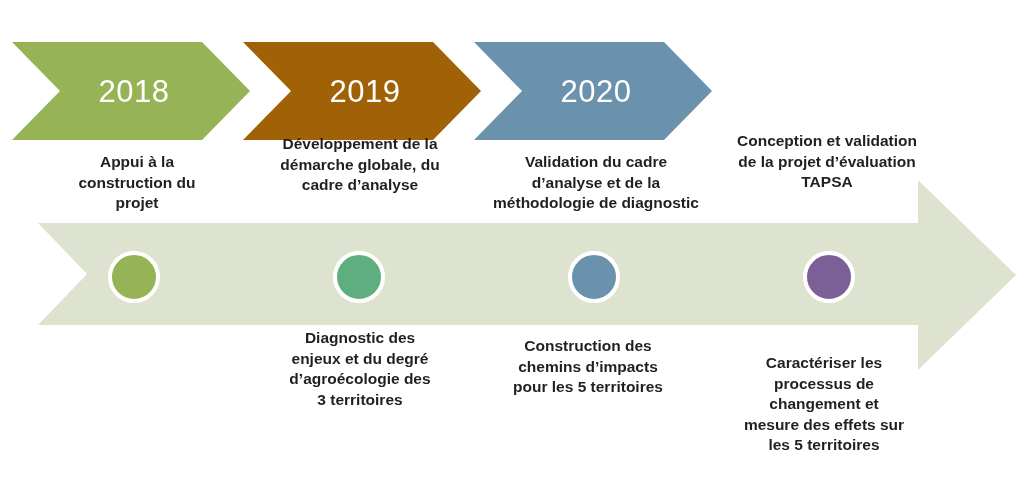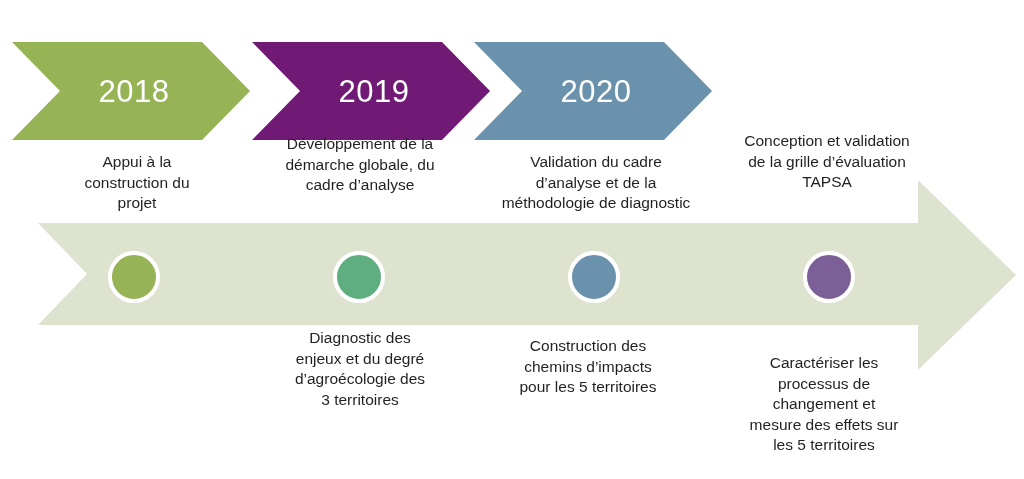--- a/index.html
+++ b/index.html
@@ -69,54 +69,54 @@
     top: 251px;
   }
 
   
   .caption {
     position: absolute;
     text-align: center;
     color: #231f20;
     font-size: 15.5px;
     line-height: 1.33;
-    font-weight: 400;
+    font-weight: 700;
     white-space: pre-line;
   }
   .caption.above { }
   .caption.below { }
 </style>
 </head>
 <body>
 
 <div id="stage">
 
   <div class="chevron-band">
     <div class="chevron" id="chev-0" style="left: 12px; background: rgb(150, 179, 85);">
       <span class="chevron-label">2018</span>
     </div>
-    <div class="chevron" id="chev-1" style="left: 252px; background: #701a75;">
+    <div class="chevron" id="chev-1" style="left: 243px; background: #a16207;">
       <span class="chevron-label">2019</span>
     </div>
     <div class="chevron" id="chev-2" style="left: 474px; background: rgb(106, 146, 172);">
       <span class="chevron-label">2020</span>
     </div>
   </div>
 
   <div class="caption above" style="left:52px; top:152px; width:170px;">Appui à la
 construction du
 projet</div>
   <div class="caption above" style="left:249px; top:134px; width:222px;">Développement de la
 démarche globale, du
 cadre d’analyse</div>
   <div class="caption above" style="left:466px; top:152px; width:260px;">Validation du cadre
 d’analyse et de la
 méthodologie de diagnostic</div>
   <div class="caption above" style="left:706px; top:131px; width:242px;">Conception et validation
-de la grille d’évaluation
+de la projet d’évaluation
 TAPSA</div>
 
   <div class="big-arrow">
     <svg width="978" height="190" viewBox="0 0 978 190" xmlns="http://www.w3.org/2000/svg" aria-hidden="true">
       <polygon id="arrow-shape" points="0,43 880,43 880,0 978,95 880,190 880,145 0,145 49,94" fill="#dee3d0"></polygon>
     </svg>
   </div>
 
   <div class="circle" style="left: 108px; background: rgb(150, 179, 85);"></div>
   <div class="circle" style="left: 333px; background: rgb(95, 174, 127);"></div>

